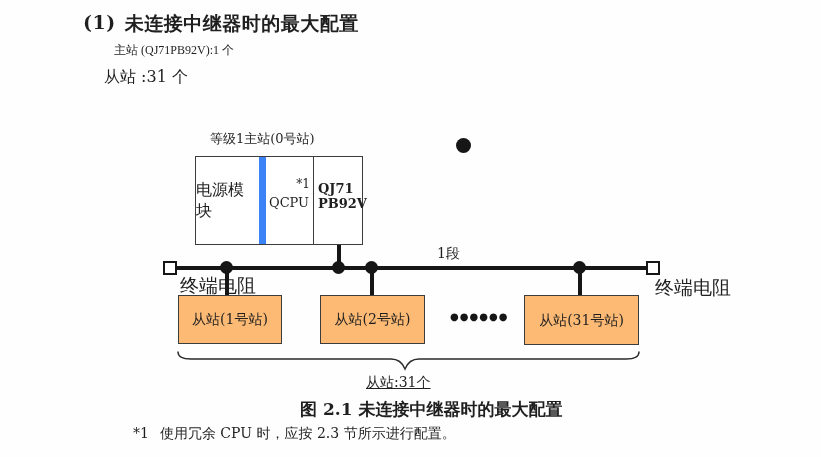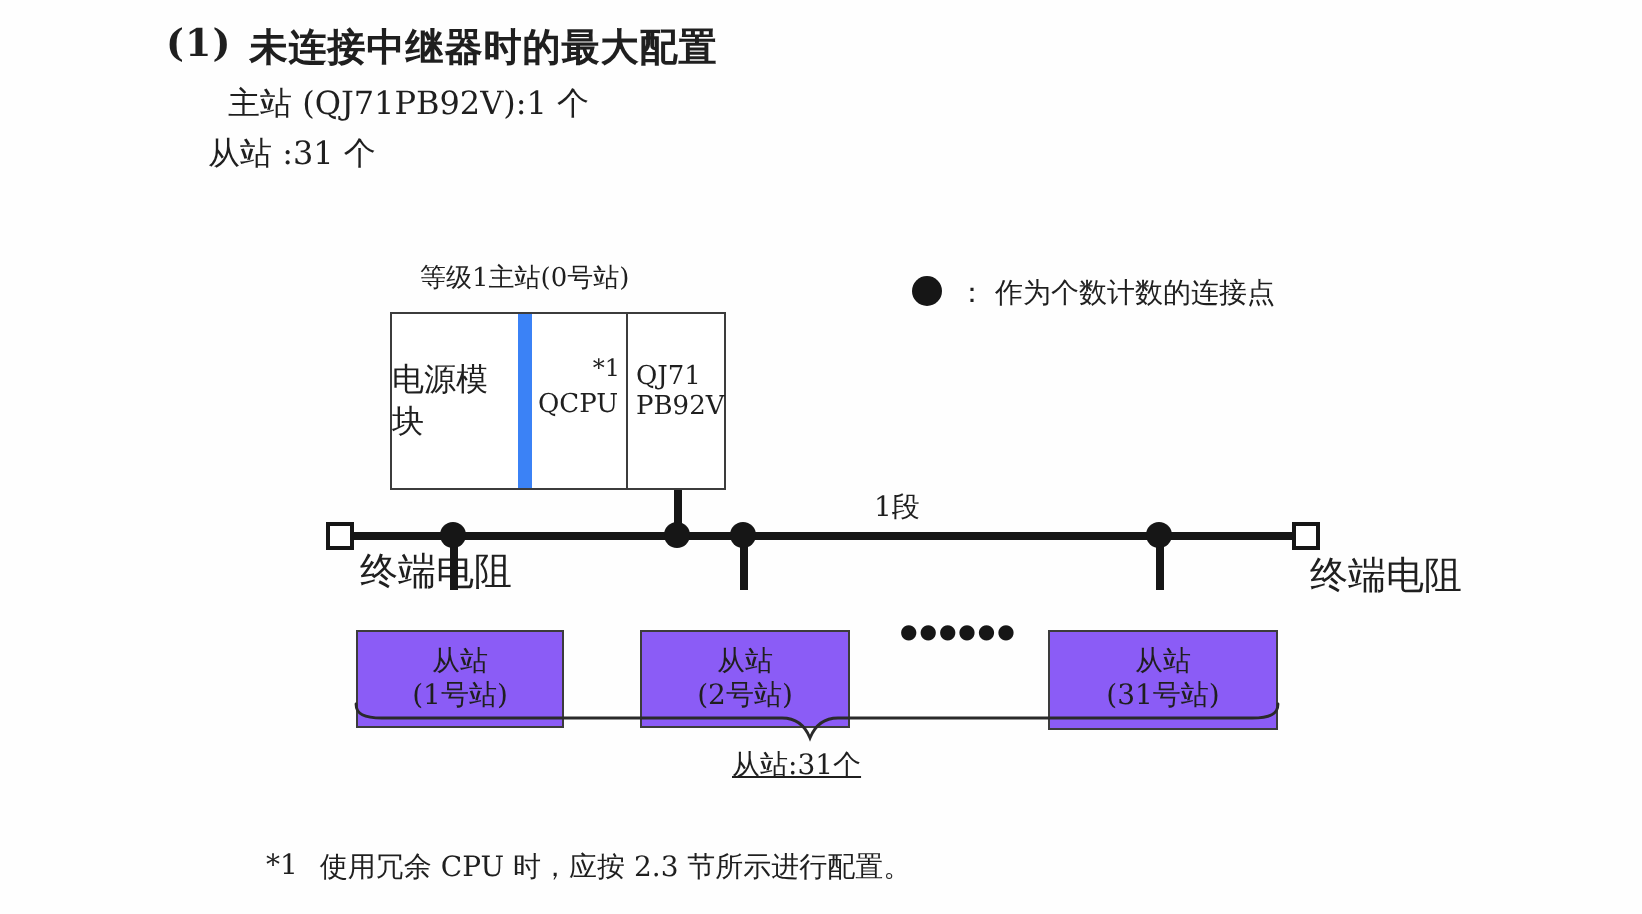--- a/index.html
+++ b/index.html
@@ -3,51 +3,51 @@
 <meta charset="utf-8">
 <style>
   html,body{margin:0;padding:0;background:#ffffff;}
   .page{
     position:relative;width:821px;height:457px;background:#fefefe;
     font-family:"DejaVu Serif","Liberation Serif",serif;
     color:#1f1f1f;overflow:hidden;
   }
   .abs{position:absolute;}
   .heading{left:83px;top:11px;display:flex;gap:9px;font-size:19px;font-weight:700;letter-spacing:.5px;white-space:nowrap;}
-  .spec{left:114px;top:42px;font-size:16px;white-space:nowrap;}
+  .spec{left:114px;top:42px;font-size:12px;white-space:nowrap;font-family:Liberation Serif, serif;}
   .spec2{left:104px;top:67px;font-size:16px;white-space:nowrap;}
 
   
   .legend-dot{left:456px;top:138px;width:15px;height:15px;border-radius:50%;background:#161616;}
   .legend-text{left:479px;top:138px;font-size:14px;white-space:nowrap;}
 
   
   .master-label{left:210px;top:130px;font-size:13px;white-space:nowrap;}
   .master-box{left:195px;top:156px;width:168px;height:89px;border:1px solid #3c3c3c;box-sizing:border-box;display:flex;background:#fff;}
   .cell{position:relative;box-sizing:border-box;height:100%;}
   .cell-power{width:70px;border-right:7px solid #3b82f6;display:flex;align-items:center;justify-content:center;font-size:16px;}
   .cell-cpu{width:48px;border-right:1px solid #3c3c3c;}
   .cpu-star{position:absolute;top:20px;right:3px;font-size:12px;}
   .cpu-name{position:absolute;left:3px;top:38px;font-size:13px;}
-  .cell-pb{width:48px;padding:24px 0 0 4px;font-size:13px;line-height:15px;white-space:pre-line;}
+  .cell-pb{width:48px;padding:24px 0 0 4px;font-size:13px;line-height:15px;white-space:pre-line;font-weight:bold;}
 
   
   .bus-line{left:177px;top:266px;width:469px;height:4px;background:#161616;}
   .seg-label{left:437px;top:245px;font-size:14px;white-space:nowrap;}
   .term-sq{width:14px;height:14px;background:#fff;border:2px solid #161616;box-sizing:border-box;top:261px;}
   .term-sq.left{left:163px;}
   .term-sq.right{left:646px;}
   .term-label{font-size:19px;white-space:nowrap;margin-left:40px;}
   .term-label.left{left:140px;top:273px;}
   .term-label.right{left:615px;top:275px;}
   .conn-dot{width:13px;height:13px;border-radius:50%;background:#161616;top:261px;}
   .vline{width:4px;background:#161616;}
 
   
-  .slave-box{border:1px solid #3c3c3c;box-sizing:border-box;background:#8b5cf6;display:flex;flex-direction:column;align-items:center;justify-content:center;font-size:14px;line-height:17px;text-align:center;margin-top:20px;}
+  .slave-box{border:1px solid #3c3c3c;box-sizing:border-box;background:#fdba74;display:flex;flex-direction:row;align-items:center;justify-content:center;font-size:14px;line-height:17px;text-align:center;}
   .ellipsis{left:450px;top:311px;font-size:10px;letter-spacing:1px;color:#161616;line-height:12px;white-space:nowrap;}
 
   
   .brace-svg{left:170px;top:348px;}
   .brace-label{left:366px;top:374px;font-size:14px;white-space:nowrap;text-decoration:underline;}
   .caption{left:300px;top:398px;font-size:17px;font-weight:700;white-space:nowrap;}
   .footnote{left:133px;top:425px;display:flex;gap:11px;font-size:14px;white-space:nowrap;}
 </style>
 </head>
 <body>
@@ -55,21 +55,20 @@
 <div class="page">
 
   <div class="abs heading">
     <span>(1)</span>
     <span>未连接中继器时的最大配置</span>
   </div>
   <div class="abs spec">主站 (QJ71PB92V):1 个</div>
   <div class="abs spec2">从站 :31 个</div>
 
   <div class="abs legend-dot"></div>
-  <div class="abs legend-text">：  作为个数计数的连接点</div>
 
   <div class="abs master-label">等级1主站(0号站)</div>
   <div class="abs master-box">
     <div class="cell cell-power">电源模块</div>
     <div class="cell cell-cpu">
       <span class="cpu-star">*1</span>
       <span class="cpu-name">QCPU</span>
     </div>
     <div class="cell cell-pb"><span>QJ71</span><br><span>PB92V</span></div>
   </div>
@@ -103,18 +102,19 @@
     <span>从站</span>
     <span>(31号站)</span>
   </div>
   <div class="abs ellipsis">●●●●●●</div>
 
   <svg class="abs brace-svg" width="480" height="30" viewBox="0 0 480 30">
     <path d="M8,4 C8,9 12,11 21,11 L221,11 Q231,11 235,21 Q239,11 249,11 L456,11 C465,11 469,9 469,4" fill="none" stroke="#2a2a2a" stroke-width="1.4" stroke-linecap="round"></path>
   </svg>
   <div class="abs brace-label">从站:31个</div>
 
+  <div class="abs caption">图 2.1 未连接中继器时的最大配置</div>
   <div class="abs footnote">
     <span>*1</span>
     <span>使用冗余 CPU 时，应按 2.3 节所示进行配置。</span>
   </div>
 
 </div>
 
 </body></html>

